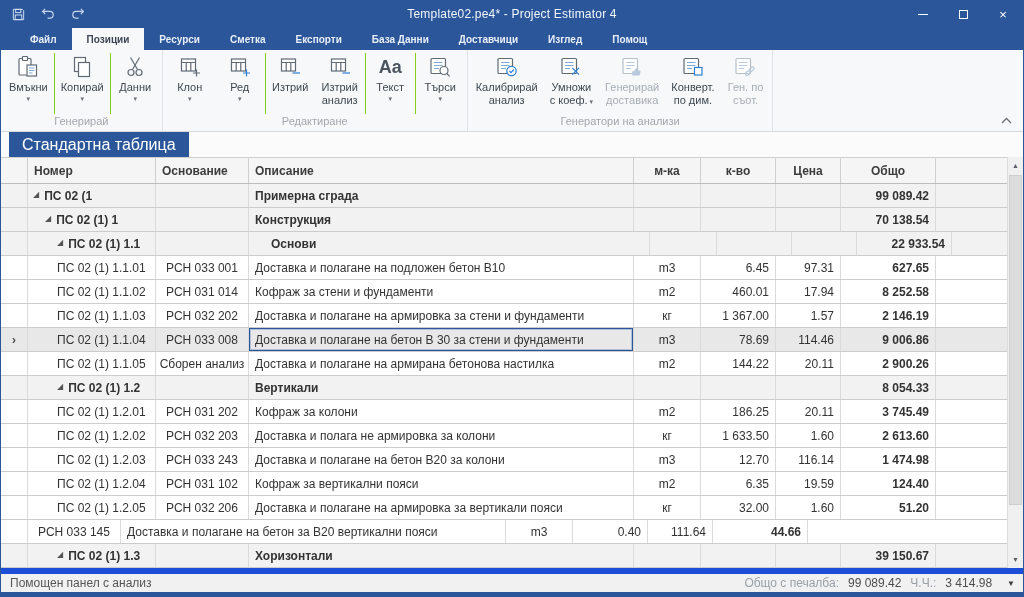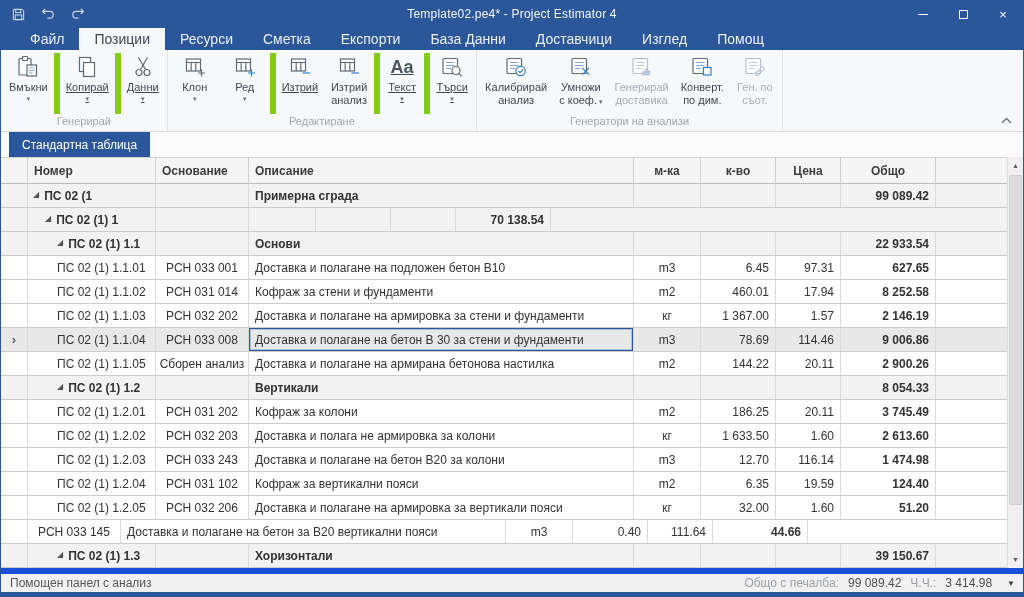--- a/index.html
+++ b/index.html
@@ -14,44 +14,44 @@
   .qat .qbtn { display:flex; align-items:center; cursor:default; }
   .title { flex:1; text-align:center; font-size:12px; color:#f2f6fc; letter-spacing:.2px; }
   .wincontrols { display:flex; width:180px; justify-content:flex-end; }
   .wc { width:40px; height:28px; display:flex; align-items:center; justify-content:center; }
   .wc-min i { display:block; width:10px; border-bottom:1px solid #fff; }
   .wc-max i { display:block; width:9px; height:9px; border:1px solid #fff; }
   .wc-close { font-size:13px; color:#fff; }
 
   
   .tabstrip { height:22px; background:#2b579a; display:flex; align-items:stretch; padding-left:14px; flex:none; }
-  .rtab { padding:0 15px; font-size:14px; color:#e9eefb; display:flex; align-items:center; cursor:default; }
+  .rtab { padding:0 15px; font-size:10px; color:#e9eefb; display:flex; align-items:center; cursor:default;font-weight:bold; }
   .rtab.active { background:#f7f8f9; color:#3d4654; }
 
   
   .ribbon { height:82px; background:#f7f8f9; border-bottom:1px solid #d6d9dd; display:flex; position:relative; flex:none; }
   .rgroup { display:flex; flex-direction:column; border-right:1px solid #e0e3e6; padding:0 2px; }
   .rbtns { flex:1; display:flex; align-items:stretch; padding-top:3px; }
   .rbtn { min-width:50px; padding:1px 6px 0 6px; display:flex; flex-direction:column; align-items:center;
           font-size:11px; color:#3f4850; line-height:13px; cursor:default; }
-  .rbtn.sep { border-left:6px solid #84cc16;text-decoration:underline; }
+  .rbtn.sep { border-left:1px solid #84cc16; }
   .rbtn .ricon { width:26px; height:26px; margin-bottom:1px; display:flex; align-items:center; justify-content:center; }
   .rbtn svg { width:26px; height:26px; }
   .rbtn svg * { stroke-width:1.2; }
   .icon-aa { font-size:18px; font-weight:bold; color:#4a5560; line-height:26px; }
   .rbtn .arrow { font-size:7px; color:#6a7076; line-height:8px; margin-top:1px; }
   .rbtn .arrow.inline { display:inline; margin-left:2px; }
   .rbtn.disabled { color:#a6adb5; }
   .grp-label { height:17px; text-align:center; font-size:11px; color:#a3a7ad; line-height:15px; }
   .ribbon-collapse { position:absolute; right:10px; bottom:5px; width:14px; height:12px;
                      display:flex; align-items:center; justify-content:center; }
 
   
   .doctabrow { height:25px; background:#fbfbfc; display:flex; align-items:stretch; padding-left:8px; flex:none; }
-  .doctab { background:#2b579a; color:#fff; font-size:12px; display:flex; align-items:center; padding:0 13px; }
+  .doctab { background:#2b579a; color:#fff; font-size:16px; display:flex; align-items:center; padding:0 13px; }
 
   
   .grid { flex:1; position:relative; background:#fff; overflow:hidden; }
   .grid-table { position:absolute; left:0; top:0; right:16px; bottom:0; overflow:hidden; }
   .g-hrow { display:flex; height:27px; background:#f5f5f5; border-bottom:1px solid #bdbdbd; border-top:1px solid #d0d0d0; }
   .g-hcell { border-right:1px solid #cfcfcf; font-size:12px; font-weight:bold; color:#3c3c3c;
              display:flex; align-items:center; padding:0 6px; overflow:hidden; white-space:nowrap; }
   .g-row { display:flex; height:24px; border-bottom:1px solid #cccccc; background:#fff; }
   .g-row.group { background:#f2f2f2; font-weight:bold; }
   .g-row.selected { background:#e8e8e8; }
@@ -337,34 +337,35 @@
           <div class="g-cell num bold" style="width: 95px;">99 089.42</div>
           <div class="g-cell" style="flex: 1 1 0%; border-right: none;"></div>
         </div>
         <div class="g-row group">
           <div class="g-cell ctr" style="width: 27px; padding: 0px;"></div>
           <div class="g-cell" style="width: 128px; padding-left: 17px;">
             <span class="tri">◢</span>
             <span>ПС 02 (1) 1</span>
           </div>
           <div class="g-cell ctr" style="width: 93px;"></div>
+          <div class="g-cell" style="width: 385px;">Конструкция</div>
           <div class="g-cell ctr" style="width: 67px;"></div>
           <div class="g-cell num" style="width: 75px;"></div>
           <div class="g-cell num" style="width: 65px;"></div>
           <div class="g-cell num bold" style="width: 95px;">70 138.54</div>
           <div class="g-cell" style="flex: 1 1 0%; border-right: none;"></div>
         </div>
         <div class="g-row group">
           <div class="g-cell ctr" style="width: 27px; padding: 0px;"></div>
           <div class="g-cell" style="width: 128px; padding-left: 29px;">
             <span class="tri">◢</span>
             <span>ПС 02 (1) 1.1</span>
           </div>
           <div class="g-cell ctr" style="width: 93px;"></div>
-          <div class="g-cell" style="width: 385px;">Основи</div>
+          <div class="g-cell" style="width: 385px; margin-left: 16px;">Основи</div>
           <div class="g-cell ctr" style="width: 67px;"></div>
           <div class="g-cell num" style="width: 75px;"></div>
           <div class="g-cell num" style="width: 65px;"></div>
           <div class="g-cell num bold" style="width: 95px;">22 933.54</div>
           <div class="g-cell" style="flex: 1 1 0%; border-right: none;"></div>
         </div>
         <div class="g-row">
           <div class="g-cell ctr" style="width: 27px; padding: 0px;"></div>
           <div class="g-cell" style="width: 128px; padding-left: 29px;">
             <span>ПС 02 (1) 1.1.01</span>

